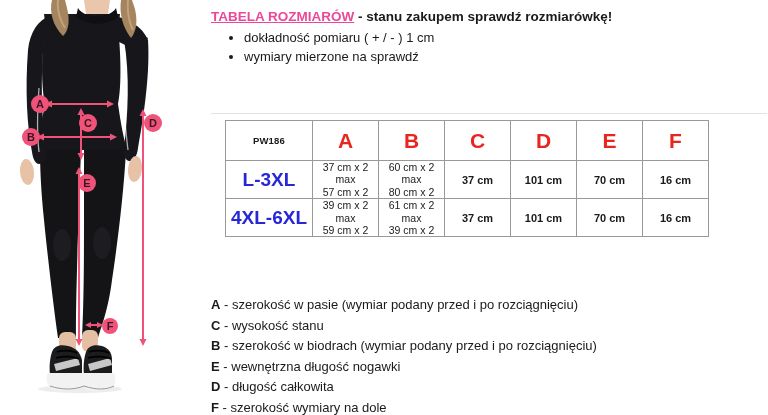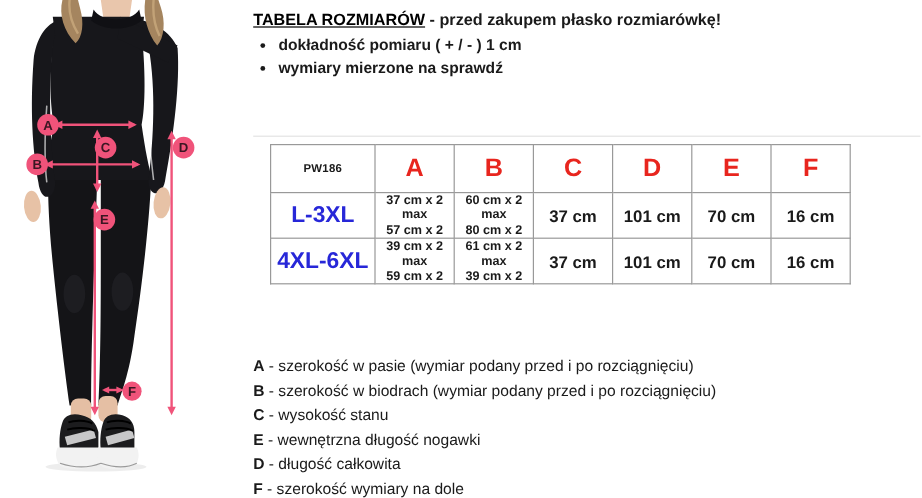--- a/index.html
+++ b/index.html
@@ -4,38 +4,38 @@
 <style>
   html,body{margin:0;padding:0;background:#ffffff;}
   #page{position:relative;width:768px;height:415px;background:#ffffff;overflow:hidden;
         font-family:"Liberation Sans","DejaVu Sans",sans-serif;color:#1a1a1a;}
 
   
   #figure-wrap{position:absolute;left:0;top:0;width:200px;height:415px;}
 
   
   .title{position:absolute;left:211px;top:9px;font-size:13.5px;font-weight:bold;white-space:nowrap;}
-  .title .t-red{color:#000000;text-decoration:underline;}
-  .bullets{position:absolute;left:220px;top:28px;margin:0;padding:0 0 0 12px;
-           font-size:13px;font-weight:bold;line-height:19px;}
+  .title .t-red{color:#ec4899;text-decoration:underline;}
+  .bullets{position:absolute;left:232px;top:28px;margin:0;padding:0 0 0 12px;
+           font-size:13px;font-weight:normal;line-height:19px;}
   .bullets li{margin:0;padding:0;}
 
   
   .divider{position:absolute;left:211px;top:113px;width:556px;height:1px;background:#e3e3e3;}
 
   
   table.size{position:absolute;left:225px;top:120px;border-collapse:collapse;table-layout:fixed;}
   table.size td{border:1px solid #999;text-align:center;vertical-align:middle;padding:0;}
   td.code{width:86px;font-size:9.5px;font-weight:bold;letter-spacing:.2px;}
   td.colh{width:65px;font-size:21px;font-weight:bold;color:#e8251e;}
   tr.hrow{height:40px;}
   tr.drow{height:37px;}
   td.sizelbl{font-size:19px;font-weight:bold;color:#2727d8;}
-  td.multi{font-size:10.5px;font-weight:bold;line-height:1.18;white-space:pre-line;}
-  td.val{font-size:14px;font-weight:bold;}
+  td.multi{font-size:10.5px;font-weight:normal;line-height:1.18;white-space:pre-line;}
+  td.val{font-size:11px;font-weight:bold;}
 
   
   .legend{position:absolute;left:211px;top:295px;font-size:13px;line-height:20.5px;}
   .legend .lg-letter{font-weight:bold;}
 </style>
 </head>
 <body>
 
 <div id="page">
 
@@ -146,21 +146,21 @@
             <text x="88" y="127">C</text>
             <text x="153" y="127">D</text>
             <text x="87" y="187">E</text>
             <text x="110" y="330">F</text>
           </g>
         </g>
       </g>
     </svg>
   </div>
 
-  <div class="title"><span class="t-red">TABELA ROZMIARÓW</span><span> - przed zakupem płasko rozmiarówkę!</span></div>
+  <div class="title"><span class="t-red">TABELA ROZMIARÓW</span><span> - stanu zakupem sprawdź rozmiarówkę!</span></div>
 
   <ul class="bullets">
     <li>dokładność pomiaru ( + / - ) 1 cm</li>
     <li>wymiary mierzone na sprawdź</li>
   </ul>
 
   <div class="divider"></div>
 
   <table class="size">
     <tbody>
@@ -197,20 +197,20 @@
       <td class="val">37 cm</td>
       <td class="val">101 cm</td>
       <td class="val">70 cm</td>
       <td class="val">16 cm</td>
     </tr>
   </tbody>
     </table>
 
   <div class="legend">
     <div><span class="lg-letter">A</span> <span>- szerokość w pasie (wymiar podany przed i po rozciągnięciu)</span></div>
+    <div><span class="lg-letter">C</span> <span>- wysokość stanu</span></div>
     <div><span class="lg-letter">B</span> <span>- szerokość w biodrach (wymiar podany przed i po rozciągnięciu)</span></div>
-    <div><span class="lg-letter">C</span> <span>- wysokość stanu</span></div>
     <div><span class="lg-letter">E</span> <span>- wewnętrzna długość nogawki</span></div>
     <div><span class="lg-letter">D</span> <span>- długość całkowita</span></div>
     <div><span class="lg-letter">F</span> <span>- szerokość wymiary na dole</span></div>
   </div>
 
 </div>
 
 </body></html>

